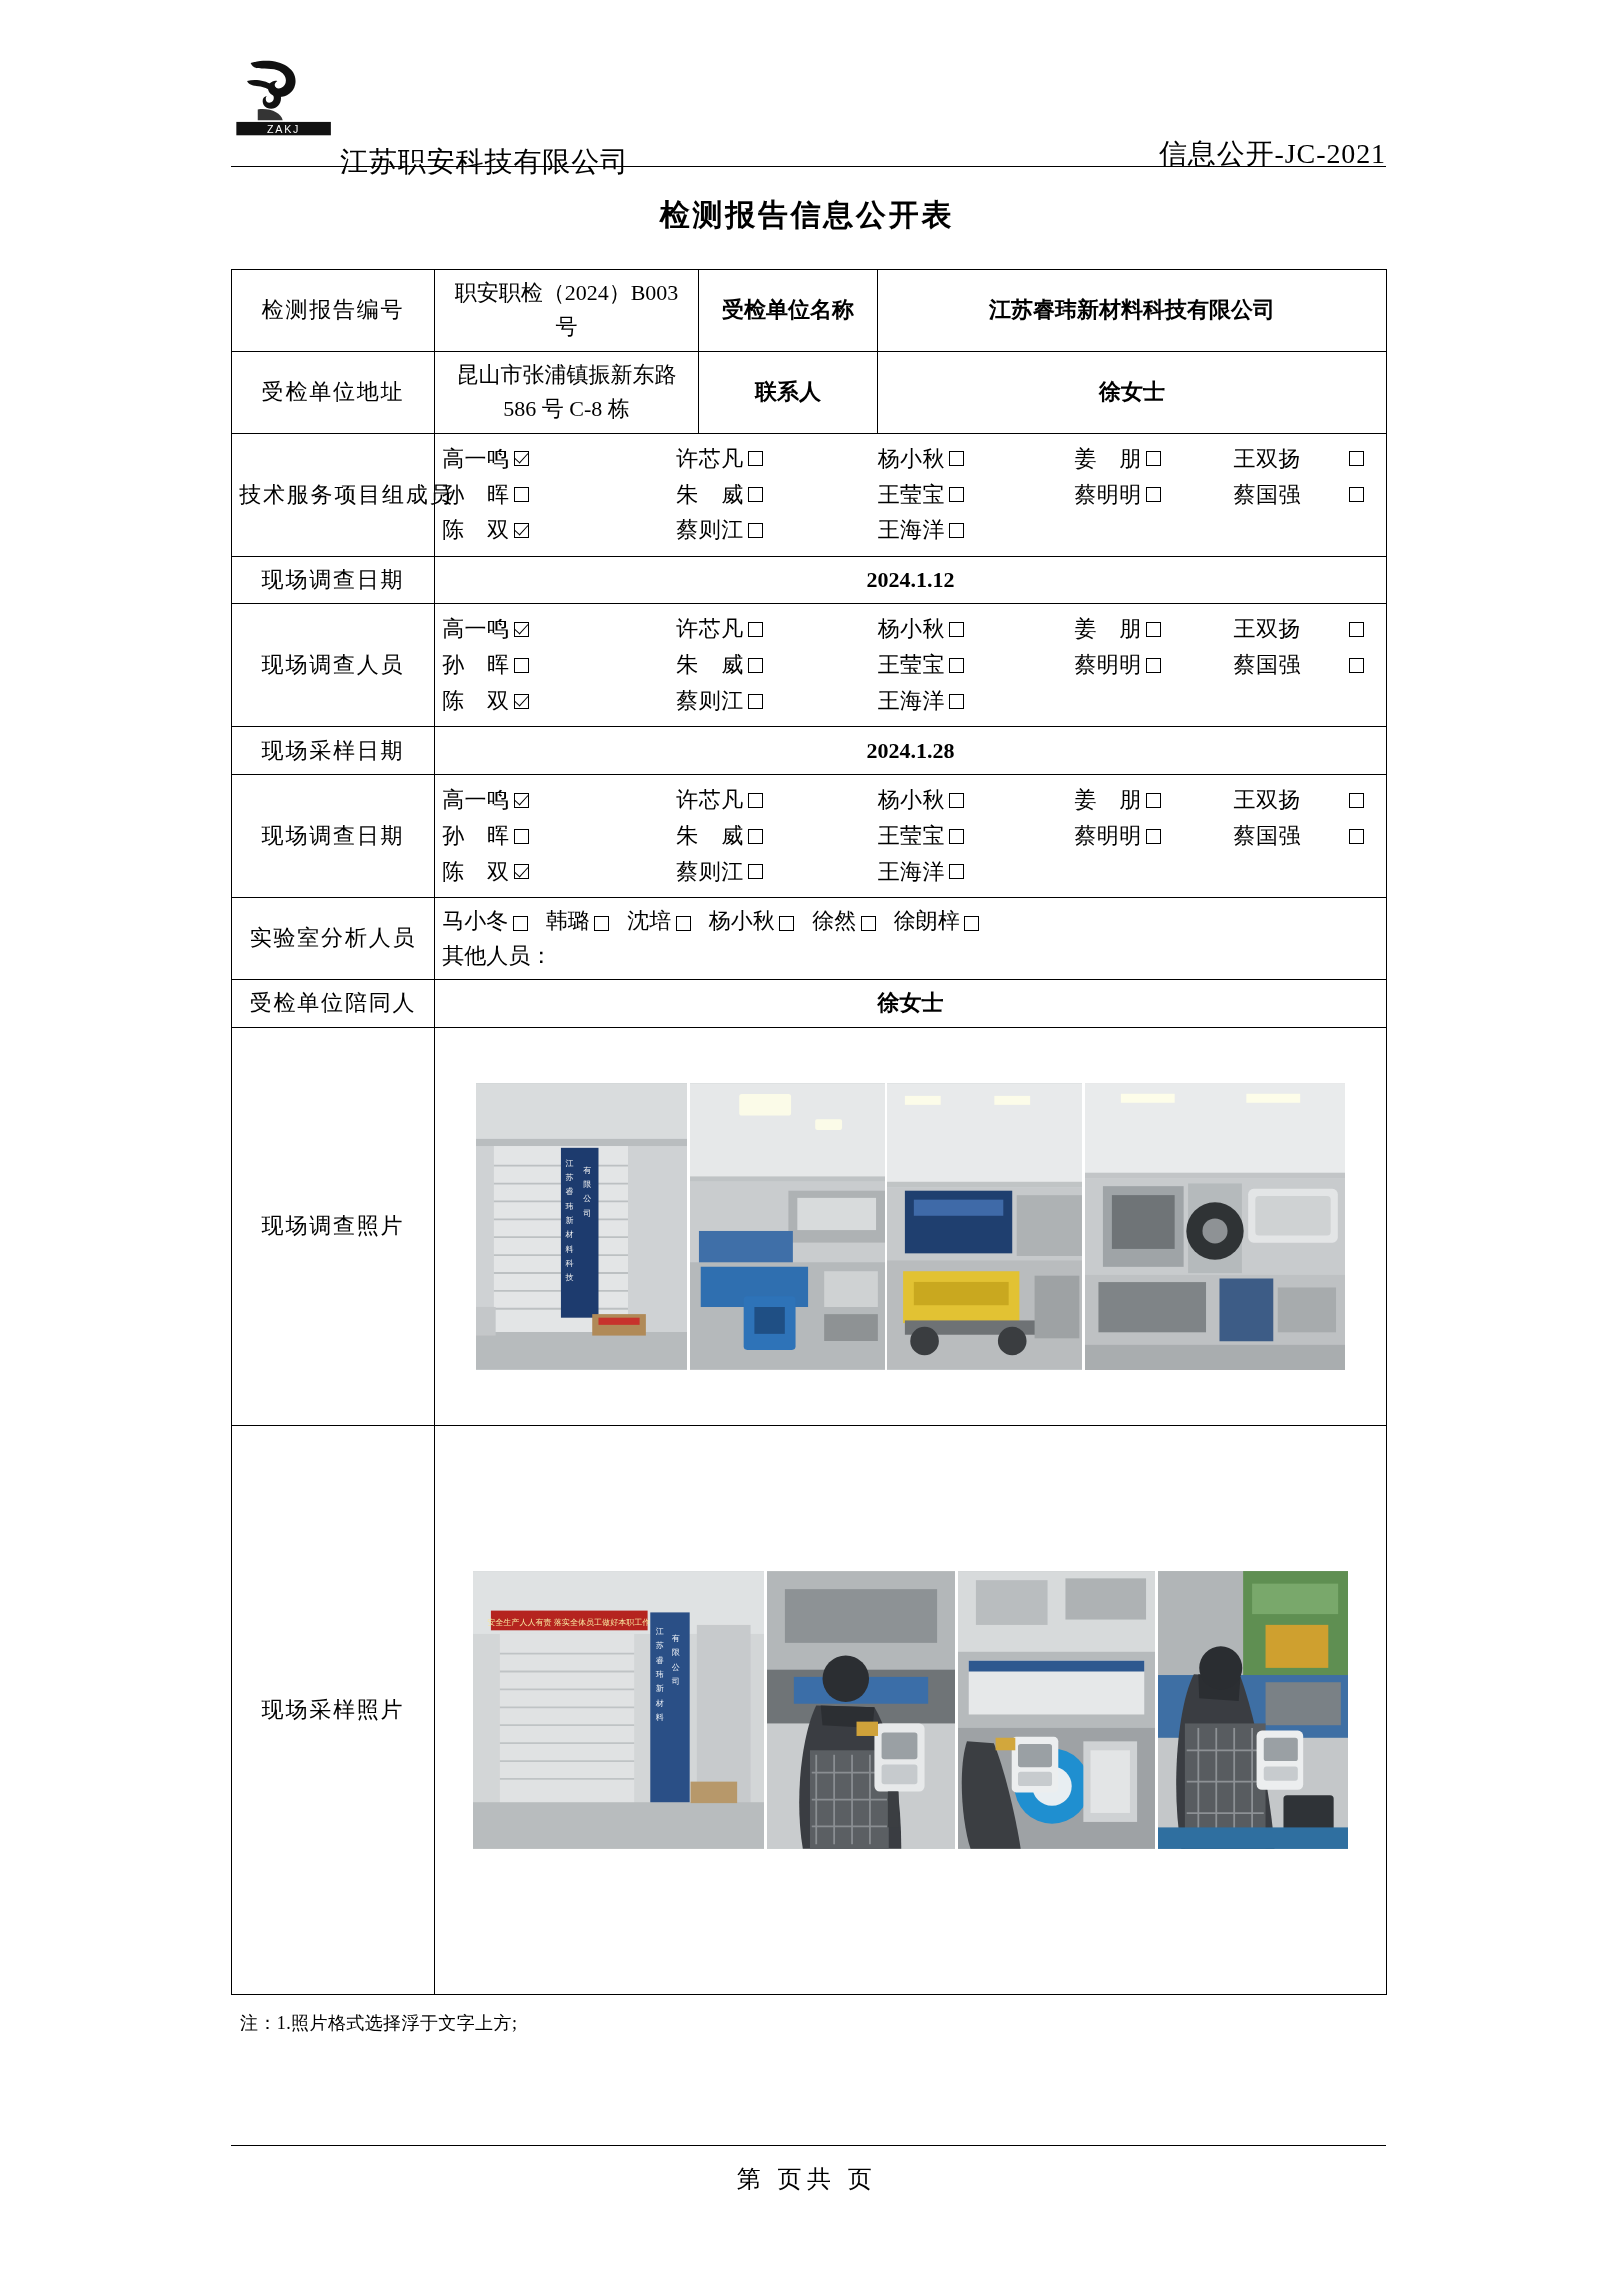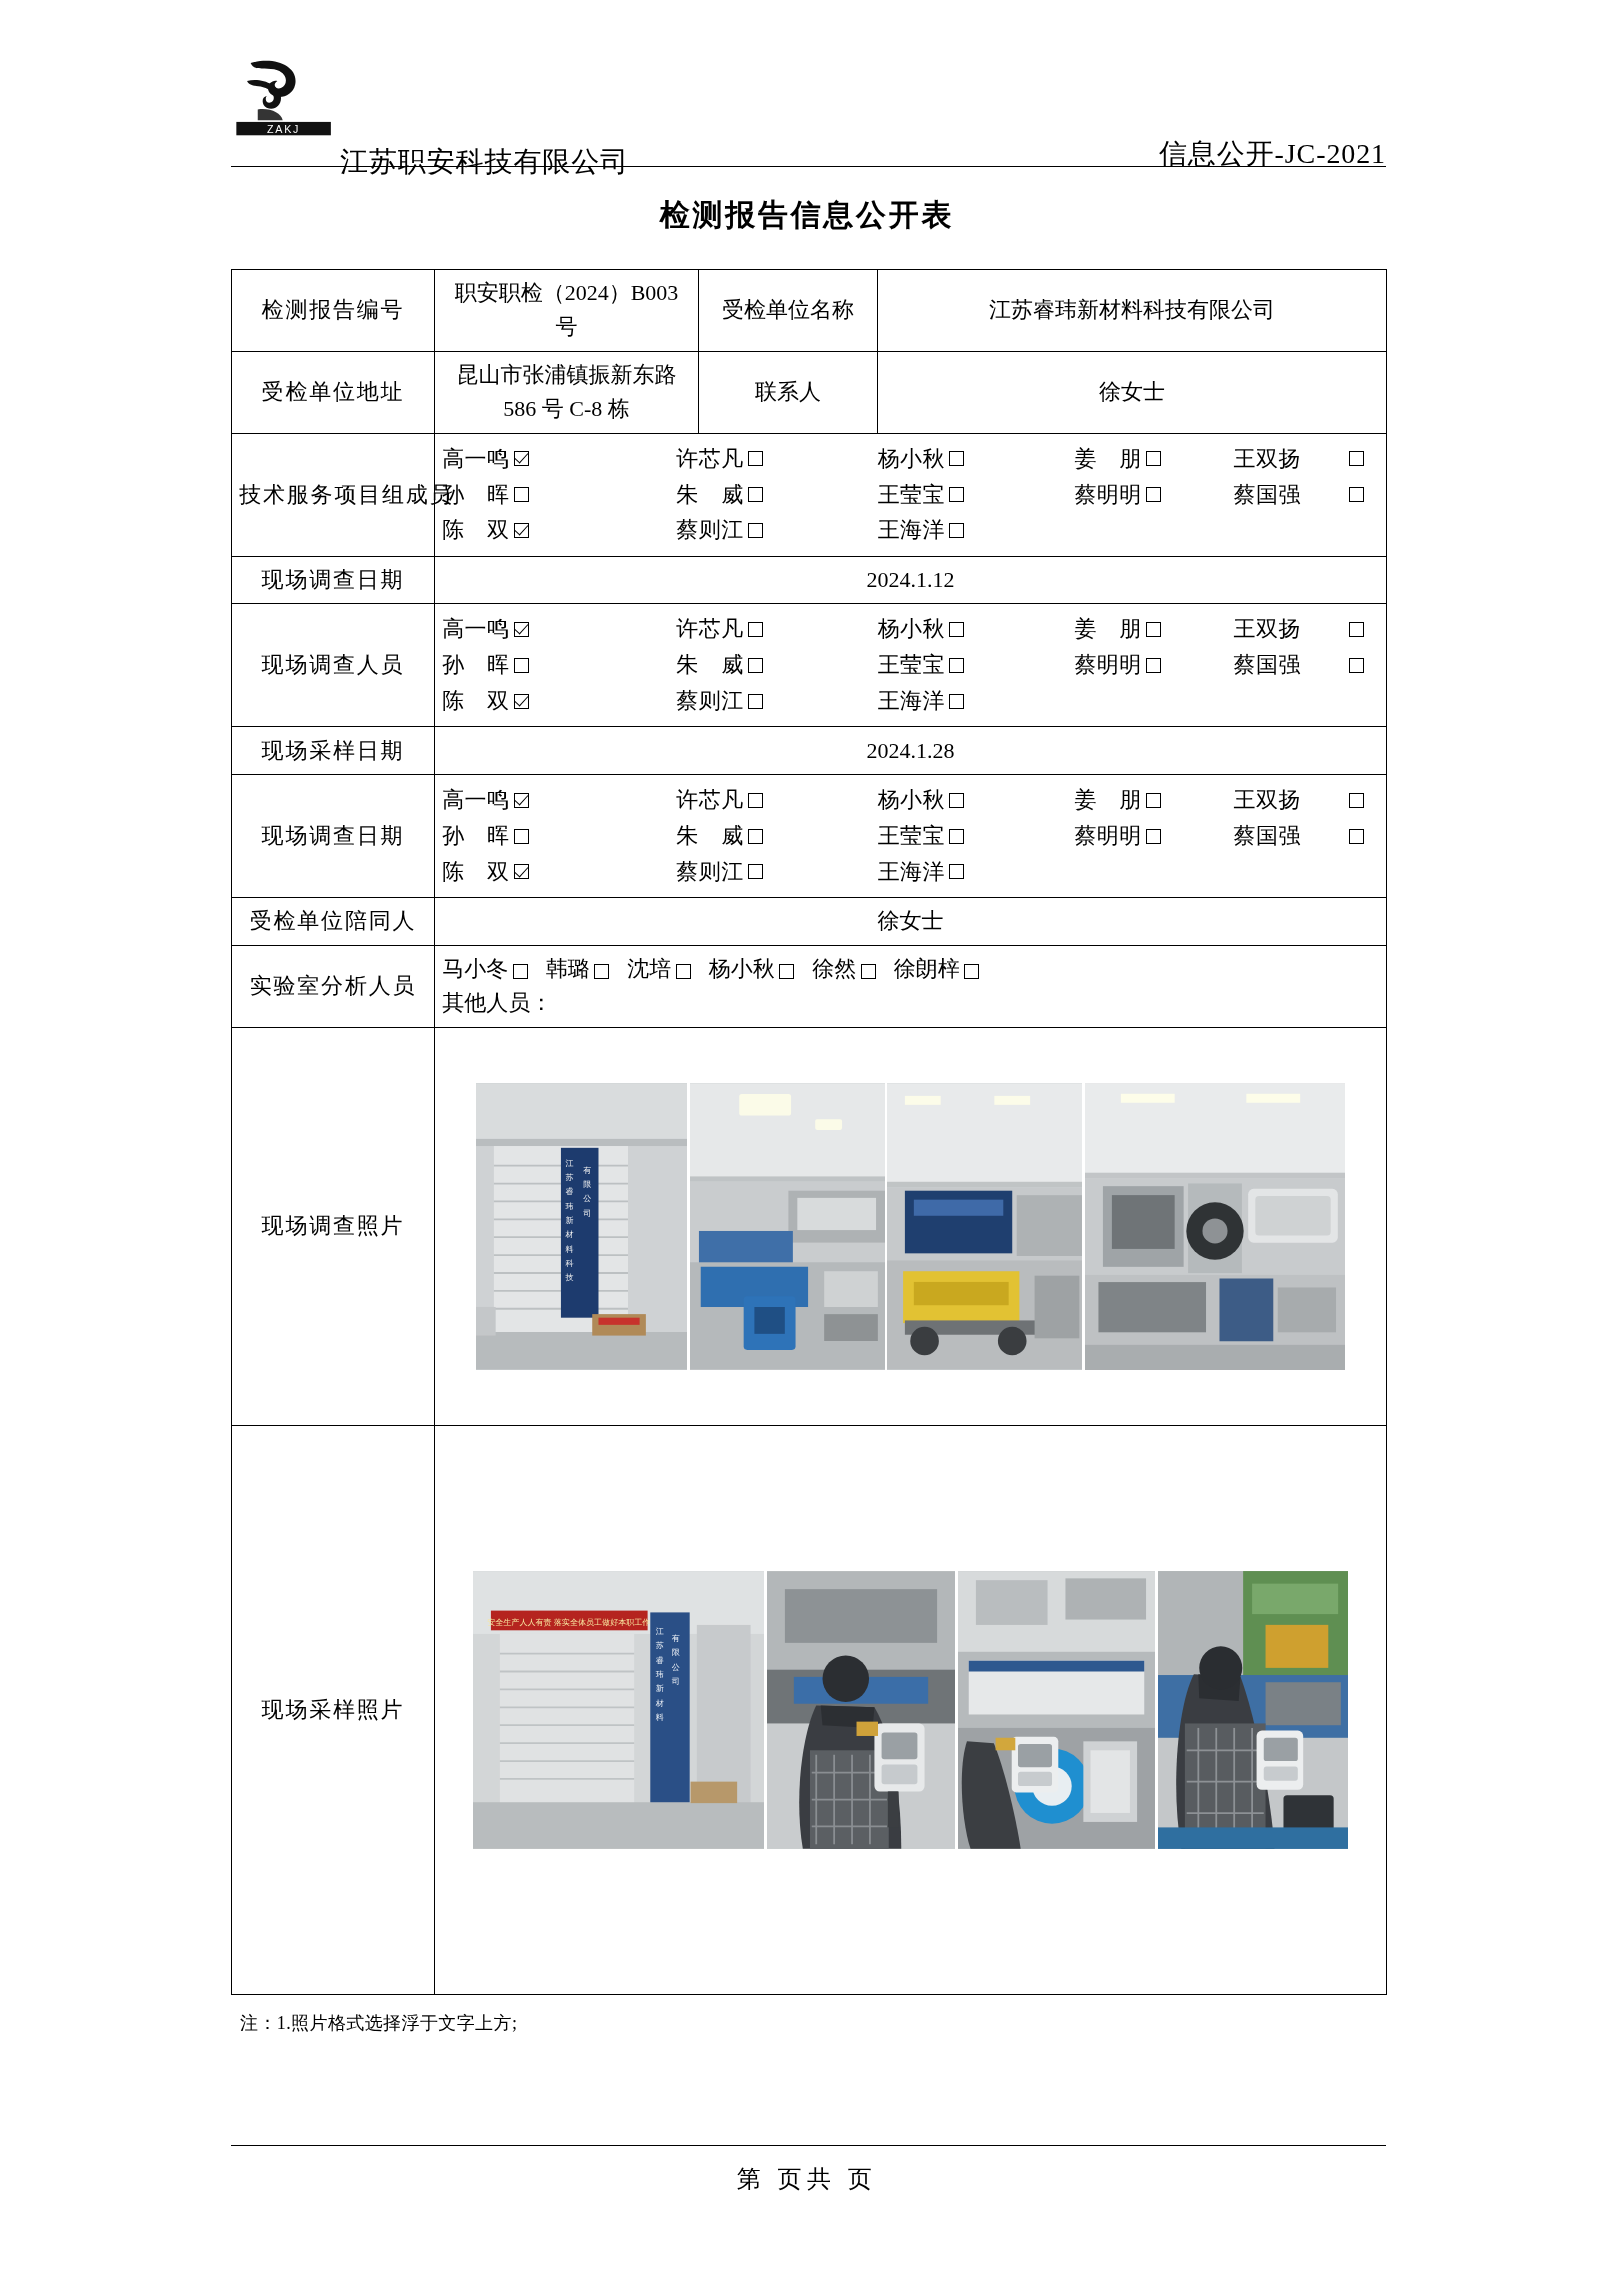--- a/index.html
+++ b/index.html
@@ -93,21 +93,21 @@
     font-size: 22px;
     padding: 6.3px 7.2px;
     vertical-align: middle;
     line-height: 1.55;
   }
   .lbl {
     text-align: center;
     letter-spacing: 1.8px;
     white-space: nowrap;
   }
-  .ctr { text-align: center; }
+  .ctr { text-align: center; font-weight: bold; }
   .lft { text-align: center; }
 
   .val-indent { padding-left: 12.5px; }
 
   
   .namegrid {
     display: block;
     width: 100%;
   }
   .namerow {
@@ -445,37 +445,37 @@
               <div class="namecell c3">
                   <span class="nm">王海洋</span>
                   <span class="cb"></span>
                 </div>
             </div>
           </div>
         </td>
       </tr>
 
       <tr>
-        <td class="lbl">受检单位陪同人</td>
-        <td class="ctr" colspan="4">徐女士</td>
-      </tr>
-
-      <tr>
         <td class="lbl">实验室分析人员</td>
         <td colspan="4" class="labcell">
           <div>
             <span class="nmi"><span>马小冬</span><span class="cb"></span></span>
             <span class="nmi"><span>韩璐</span><span class="cb"></span></span>
             <span class="nmi"><span>沈培</span><span class="cb"></span></span>
             <span class="nmi"><span>杨小秋</span><span class="cb"></span></span>
             <span class="nmi"><span>徐然</span><span class="cb"></span></span>
             <span class="nmi"><span>徐朗梓</span><span class="cb"></span></span>
           </div>
           <div>其他人员：</div>
         </td>
+      </tr>
+
+      <tr>
+        <td class="lbl">受检单位陪同人</td>
+        <td class="ctr" colspan="4">徐女士</td>
       </tr>
 
       <tr>
         <td class="lbl" style="height:385px">现场调查照片</td>
         <td colspan="4">
           <div class="photo-strip">
 
             <div class="ph">
               <svg width="211" height="287" viewBox="0 0 236 320" xmlns="http://www.w3.org/2000/svg" style="font-size:24.5px">
                 <rect width="236" height="320" fill="#cfd2d4"></rect>

